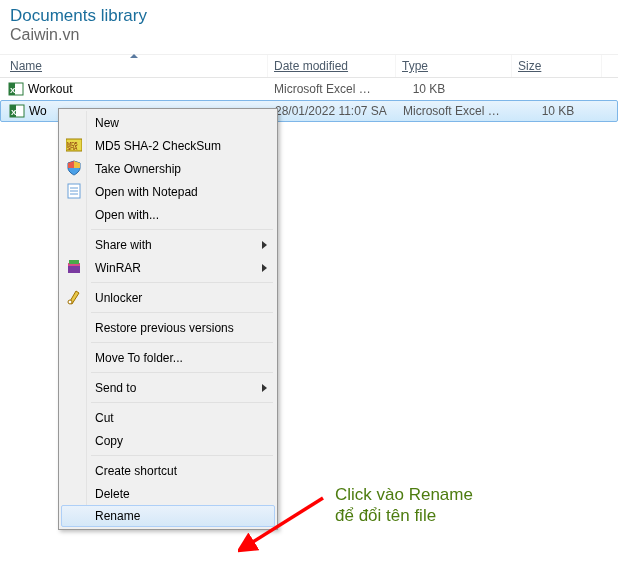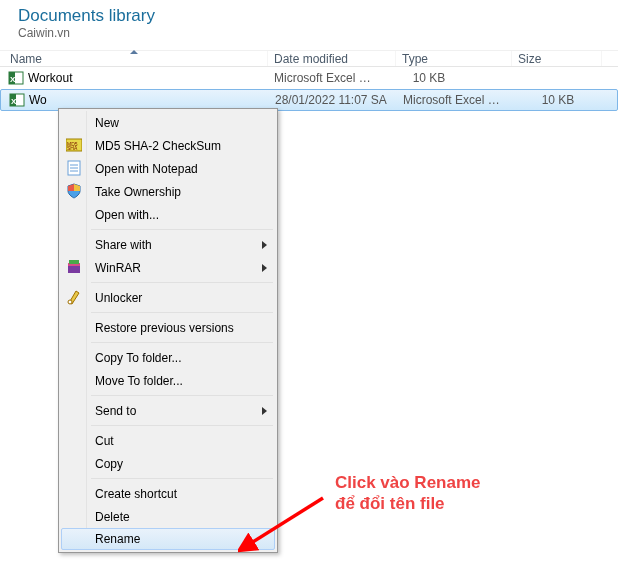--- a/index.html
+++ b/index.html
@@ -1,20 +1,20 @@
 <!DOCTYPE html>
 <html><head>
 <meta charset="utf-8">
 <style>
   * { box-sizing: border-box; margin: 0; padding: 0; font-family: "Segoe UI", Tahoma, sans-serif; }
   body { width: 618px; height: 587px; background: #fff; font-size: 12px; color: #000; overflow: hidden; position: relative; }
-  .library-header { padding: 6px 10px 4px 18px; }
+  .library-header { padding: 6px 10px 4px 10px; }
   .library-title { font-size: 17px; color: #1a6e9c; font-weight: 400; }
-  .library-sub { font-size: 12px; color: #666; margin-top: 0px; }
-  .columns-header { display: flex; border-top: 1px solid #f0f0f0; border-bottom: 1px solid #e5e5e5; margin-top: 6px; height: 17px; align-items: center; color: #4b5a6a; }
+  .library-sub { font-size: 16px; color: #666; margin-top: 0px; }
+  .columns-header { display: flex; border-top: 1px solid #f0f0f0; border-bottom: 1px solid #e5e5e5; margin-top: 6px; height: 24px; align-items: center; color: #4b5a6a; text-decoration: underline; }
   .columns-header > div { padding: 0 6px; font-size: 12px; border-right: 1px solid #f5f5f5; height: 100%; display: flex; align-items: center; position: relative; }
   .col-name { width: 268px; padding-left: 10px !important; }
   .col-date { width: 128px; }
   .col-type { width: 116px; }
   .col-size { width: 90px; }
   .sort-arrow { position:absolute; left:50%; top:-1px; transform:translateX(-50%); width:0;height:0;border-left:4px solid transparent;border-right:4px solid transparent;border-bottom:4px solid #5a7aa0;}
   .file-list {}
   .file-row { display: flex; height: 22px; align-items: center; }
   .file-row.selected { background: linear-gradient(#e7f3fd, #cde8fb); border: 1px solid #7eb6e8; border-radius: 2px; }
   .file-row .cell { padding: 0 6px; overflow: hidden; white-space: nowrap; text-overflow: ellipsis; font-size: 12px; }
@@ -24,21 +24,21 @@
   .cell-size { width: 90px; color: #555; text-align: center; }
   .excel-icon { width: 16px; height: 16px; display:inline-flex; }
   .context-menu { position: absolute; left: 58px; top: 108px; width: 220px; background: #f0f0f0; border: 1px solid #979797; box-shadow: 2px 2px 4px rgba(0,0,0,0.25); padding: 2px; }
   .context-menu .gutter { position: absolute; left: 2px; top: 2px; bottom: 2px; width: 26px; background: #f0f0f0; border-right: 1px solid #e3e3e3; }
   .menu-item { position: relative; height: 23px; display: flex; align-items: center; padding-left: 34px; font-size: 12px; cursor: default; }
   .menu-item.bold { font-weight: 700; }
   .menu-item.highlight { background: linear-gradient(#e9f2fb, #d5e8f8); border: 1px solid #aecff7; border-radius: 2px; margin: 0; height: 22px; padding-left: 33px;}
   .menu-sep { height: 1px; background: #e0e0e0; margin: 3px 2px 3px 30px; }
   .menu-arrow { position: absolute; right: 8px; top: 50%; transform: translateY(-50%); width: 0; height: 0; border-top: 4px solid transparent; border-bottom: 4px solid transparent; border-left: 5px solid #333; }
   .menu-icon { position: absolute; left: 5px; top: 3px; width: 16px; height: 16px; display:flex; align-items:center; justify-content:center;}
-  .annotation { position: absolute; left: 335px; top: 472px; color: #ef4444; font-weight: 700; font-size: 17px; line-height: 1.25; }
+  .annotation { position: absolute; left: 335px; top: 484px; color: #4d7c0f; font-weight: 400; font-size: 17px; line-height: 1.25; }
   .red-arrow { position: absolute; left: 238px; top: 490px; }
 </style>
 </head>
 <body>
 
 <div class="library-header">
   <div class="library-title">Documents library</div>
   <div class="library-sub">Caiwin.vn</div>
 </div>
 
@@ -96,39 +96,39 @@
           <rect width="16" height="12" y="2" fill="#e8d84a" stroke="#a08000"></rect>
           <text x="1" y="9" font-size="5" fill="#7a1a00">MD5</text>
           <text x="1" y="13" font-size="5" fill="#7a1a00">SHA</text>
         </svg>
       </span>
     <span>MD5 SHA-2 CheckSum</span>
   </div>
   <div class="menu-item">
     <span class="menu-icon">
         <svg width="16" height="16">
+          <path d="M8 1 L14 3 V8 C14 12 8 15 8 15 C8 15 2 12 2 8 V3 Z" fill="#4aa0e8" stroke="#2a6aa8"></path>
+          <path d="M8 1 L14 3 V8 L8 8 Z" fill="#f0c040"></path>
+          <path d="M8 8 L2 8 V3 L8 1 Z" fill="#e85a4a"></path>
+        </svg>
+      </span>
+    <span>Take Ownership</span>
+  </div>
+  <div class="menu-item">
+    <span class="menu-icon">
+        <svg width="16" height="16">
           <rect x="2" y="1" width="12" height="14" fill="#fff" stroke="#6aa0d8"></rect>
           <line x1="4" y1="5" x2="12" y2="5" stroke="#6aa0d8"></line>
           <line x1="4" y1="8" x2="12" y2="8" stroke="#6aa0d8"></line>
           <line x1="4" y1="11" x2="12" y2="11" stroke="#6aa0d8"></line>
         </svg>
       </span>
     <span>Open with Notepad</span>
   </div>
   <div class="menu-item">
-    <span class="menu-icon">
-        <svg width="16" height="16">
-          <path d="M8 1 L14 3 V8 C14 12 8 15 8 15 C8 15 2 12 2 8 V3 Z" fill="#4aa0e8" stroke="#2a6aa8"></path>
-          <path d="M8 1 L14 3 V8 L8 8 Z" fill="#f0c040"></path>
-          <path d="M8 8 L2 8 V3 L8 1 Z" fill="#e85a4a"></path>
-        </svg>
-      </span>
-    <span>Take Ownership</span>
-  </div>
-  <div class="menu-item">
       <span>Open with...</span>
     </div>
 
   <div class="menu-sep"></div>
 
   <div class="menu-item">
     <span>Share with</span>
     <span class="menu-arrow"></span>
   </div>
   <div class="menu-item">
@@ -156,23 +156,20 @@
   </div>
 
   <div class="menu-sep"></div>
 
   <div class="menu-item">
       <span>Restore previous versions</span>
     </div>
 
   <div class="menu-sep"></div>
 
-  <div class="menu-item">
-      <span>Copy To folder...</span>
-    </div>
   <div class="menu-item">
       <span>Move To folder...</span>
     </div>
 
   <div class="menu-sep"></div>
 
   <div class="menu-item">
     <span>Send to</span>
     <span class="menu-arrow"></span>
   </div>

